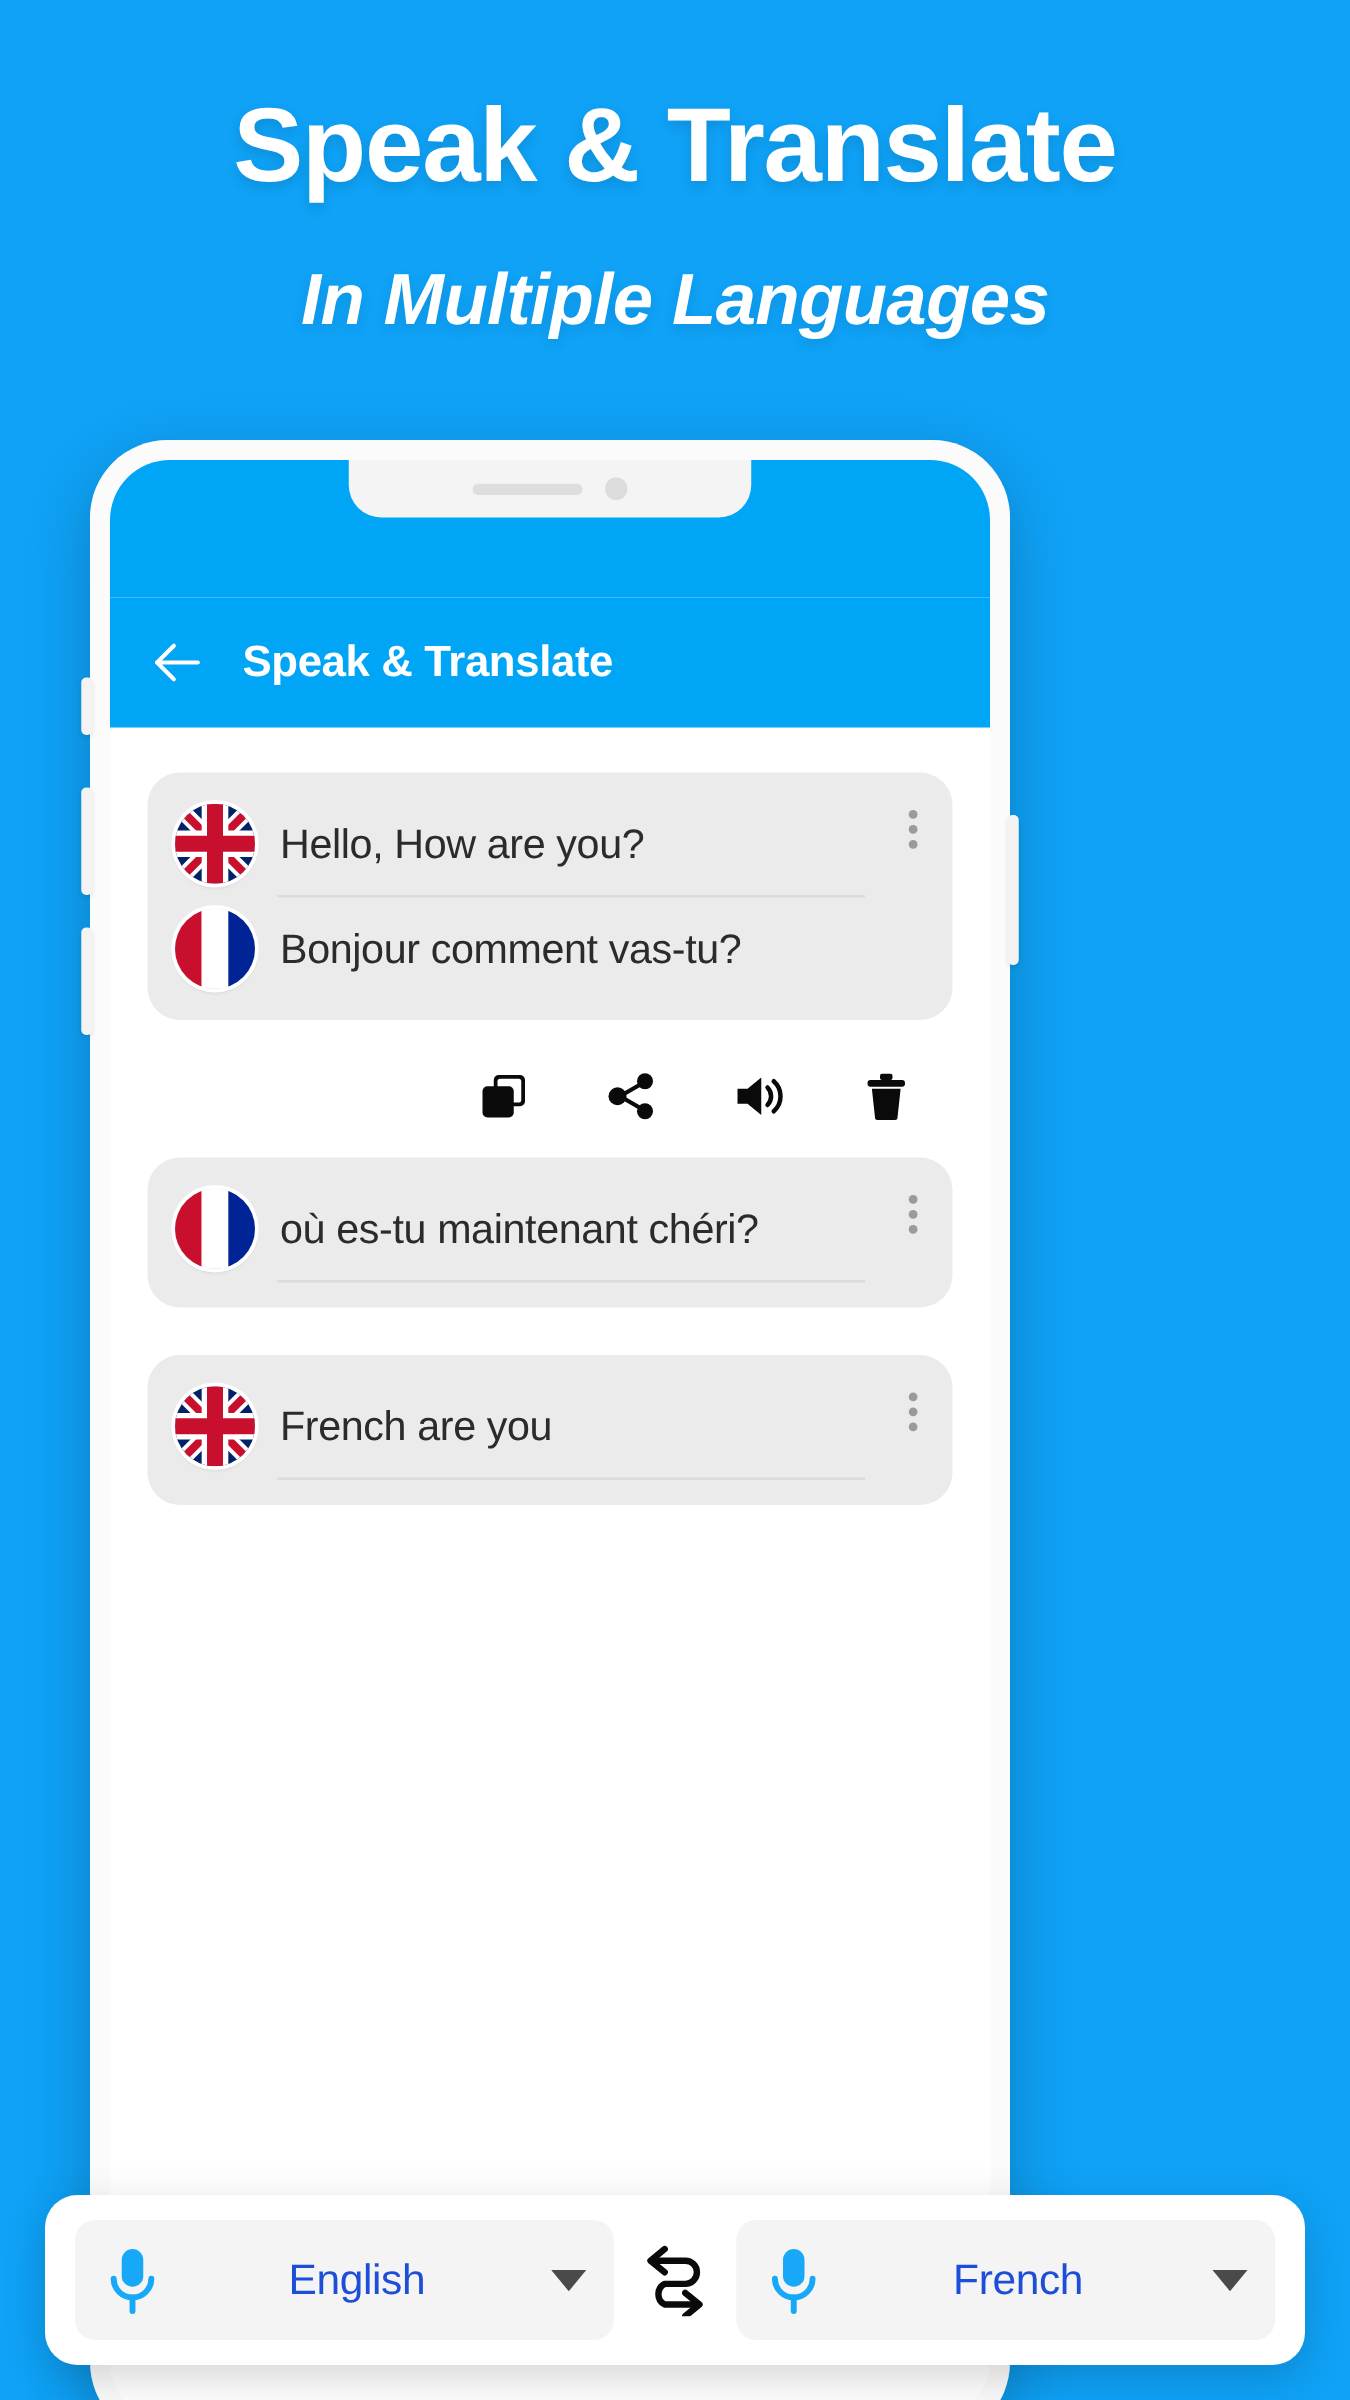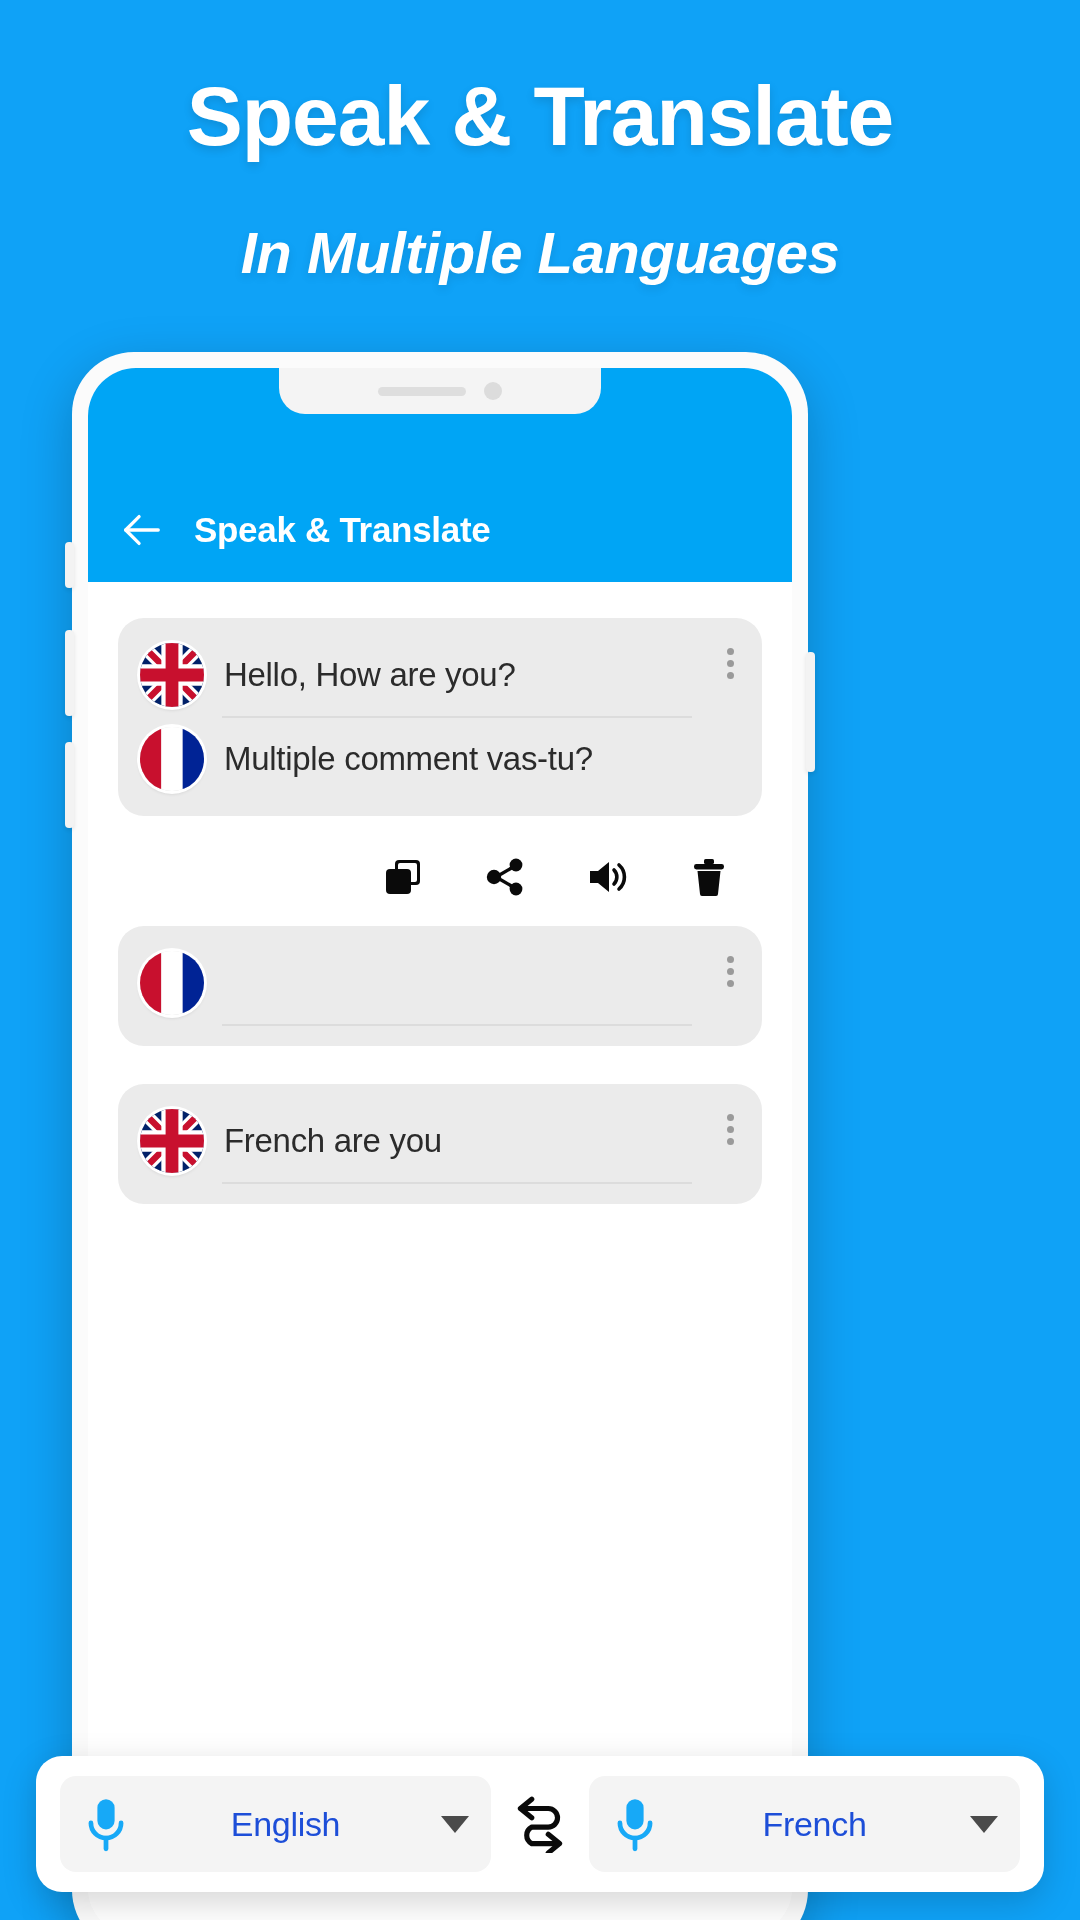--- a/index.html
+++ b/index.html
@@ -22,21 +22,21 @@
   }
   .promo-title {
     font-size: 84px;
     font-weight: bold;
     color: #ffffff;
     letter-spacing: -1px;
     line-height: 1.05;
     text-shadow: 0 4px 10px rgba(0,0,0,0.13);
   }
   .promo-sub {
-    margin-top: 59px;
+    margin-top: 46px;
     font-size: 58px;
     font-weight: bold;
     font-style: italic;
     color: #ffffff;
     letter-spacing: -0.5px;
     text-shadow: 0 4px 10px rgba(0,0,0,0.10);
   }
 
   
   .phone {
@@ -294,21 +294,21 @@
         </div>
         <div class="divider"></div>
         <div class="row">
           <span class="flag">
             <svg viewBox="0 0 60 60" width="64" height="64">
               <rect x="0" width="20" height="60" fill="#C8102E"></rect>
               <rect x="20" width="20" height="60" fill="#ffffff"></rect>
               <rect x="40" width="20" height="60" fill="#002395"></rect>
             </svg>
           </span>
-          <span class="msg">Multiple comment vas-tu?</span>
+          <span class="msg">Bonjour comment vas-tu?</span>
         </div>
         <span class="kebab">
           <i></i>
             <i></i>
             <i></i>
         </span>
       </div>
 
       <div class="actions">
         <span class="action-btn">
@@ -345,20 +345,21 @@
 
       <div class="card">
         <div class="row top">
           <span class="flag">
             <svg viewBox="0 0 60 60" width="64" height="64">
               <rect x="0" width="20" height="60" fill="#C8102E"></rect>
               <rect x="20" width="20" height="60" fill="#ffffff"></rect>
               <rect x="40" width="20" height="60" fill="#002395"></rect>
             </svg>
           </span>
+          <span class="msg">où es-tu maintenant chéri?</span>
         </div>
         <div class="divider"></div>
         <span class="kebab">
           <i></i>
             <i></i>
             <i></i>
         </span>
       </div>
 
       <div class="gap"></div>

